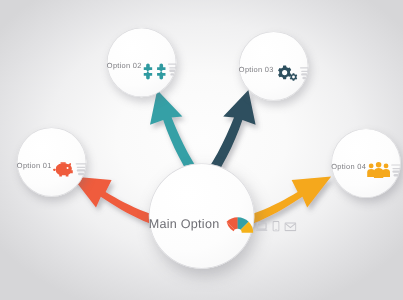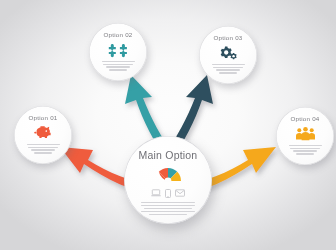--- a/index.html
+++ b/index.html
@@ -27,21 +27,21 @@
     height: 250px;
   }
   
   .node {
     position: absolute;
     border-radius: 50%;
     background: radial-gradient(circle at 36% 30%, #ffffff 0%, #fdfdfd 55%, #f4f4f5 100%);
     box-shadow: 2px 4px 7px rgba(110,110,118,0.30),
                 0 0 0 0.6px rgba(205,205,210,0.75) inset;
     display: flex;
-    flex-direction: column;
+    flex-direction: row;
     align-items: center;
     box-sizing: border-box;
   }
   .node-opt {
     width: 58px;
     height: 58px;
     padding-top: 9px;
   }
   .node-title {
     font-size: 6.2px;

